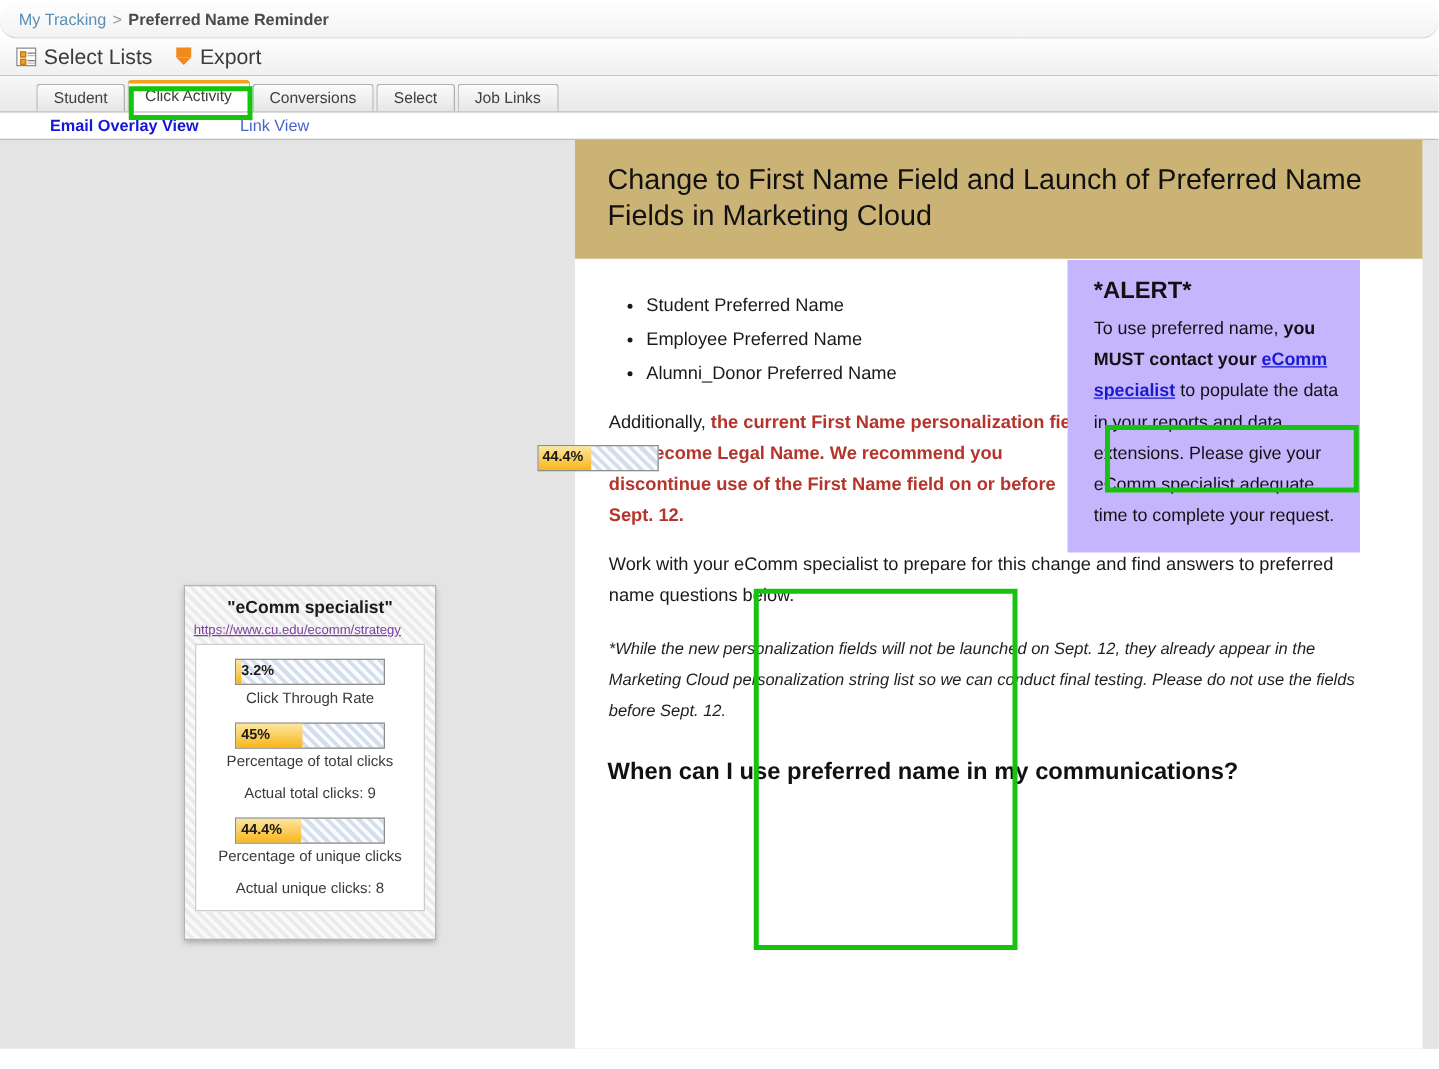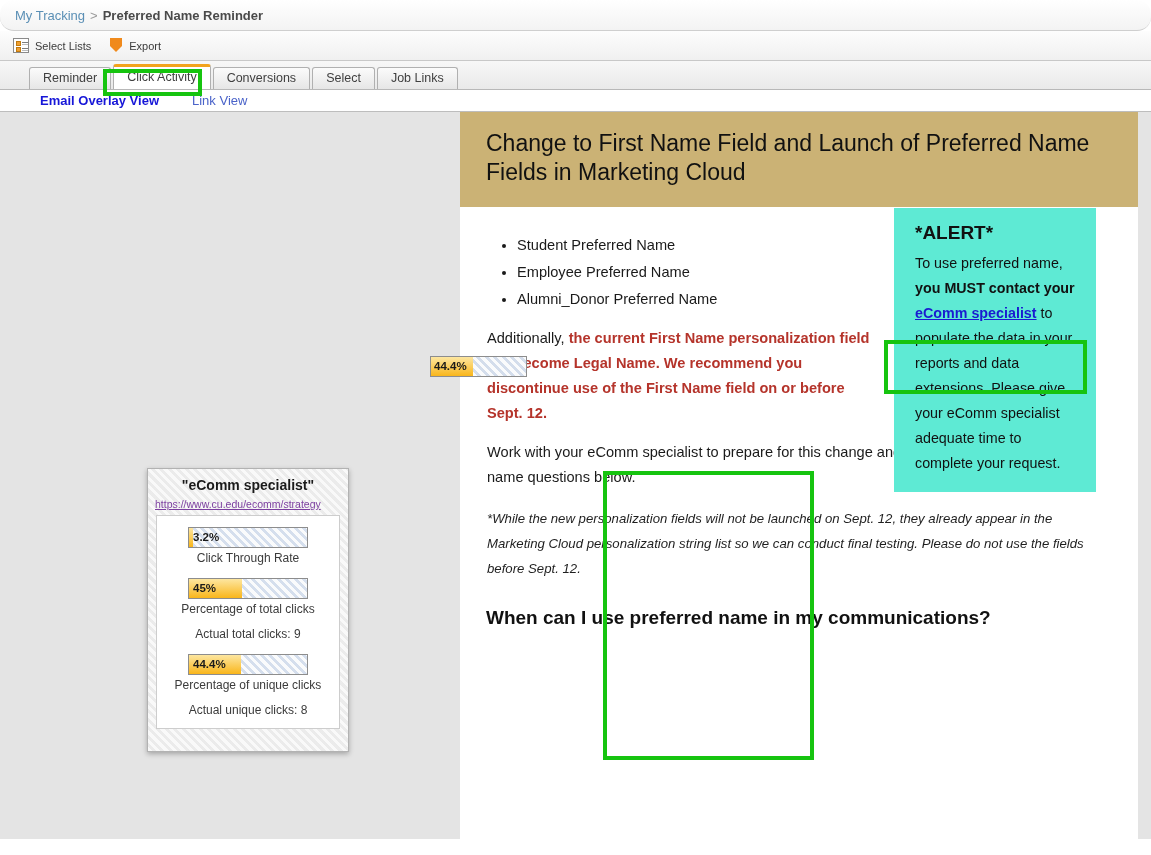--- a/index.html
+++ b/index.html
@@ -26,21 +26,21 @@
   .crumb-current { color: #4a4a4a; font-weight: bold; }
 
   
   .toolbar {
     height: 30px;
     background: linear-gradient(#fdfdfd, #f0f0f0);
     border-bottom: 1px solid #c8c8c8;
     display: flex; align-items: center;
     padding-left: 13px;
     gap: 18px;
-    font-size: 11px;
+    font-size: 17px;
     color: #3b3b3b;
   }
   .tb-item { display: flex; align-items: center; gap: 6px; cursor: default; }
 
   .ico-lists {
     width: 16px; height: 15px;
     border: 1px solid #8a8a8a;
     background: #fff;
     position: relative;
     display: inline-block;
@@ -174,23 +174,23 @@
     line-height: 25px;
     font-style: italic;
     color: #1f1f1f;
     margin-top: 16px;
     width: 620px;
   }
 
   
   .alert-box {
     position: absolute;
-    left: 434px; top: 1px;
-    width: 202px;
-    background: #5eead4;
+    left: 394px; top: 1px;
+    width: 234px;
+    background: #c4b5fd;
     padding: 14px 17px 16px 21px;
   }
   .alert-title {
     font-size: 19px; font-weight: bold; color: #111;
     margin: 0 0 7px 0;
   }
   .alert-text { font-size: 14.3px; line-height: 25px; color: #111; }
   .alert-text b { font-weight: bold; }
   .link-blue {
     color: #1a1ad0; text-decoration: underline; font-weight: bold;
@@ -306,21 +306,21 @@
       </span>
     <span>Select Lists</span>
   </div>
   <div class="tb-item">
     <span class="ico-export"></span>
     <span>Export</span>
   </div>
 </div>
 
 <div class="tabstrip">
-  <div class="tab">Reminder</div>
+  <div class="tab">Student</div>
   <div class="tab active">Click Activity</div>
   <div class="tab">Conversions</div>
   <div class="tab">Select</div>
   <div class="tab">Job Links</div>
 </div>
 
 <div class="hl" style="left:103px; top:69px; width:99px; height:27px;"></div>
 
 <div class="subnav">
   <a href="#" class="active-view">Email Overlay View</a>

